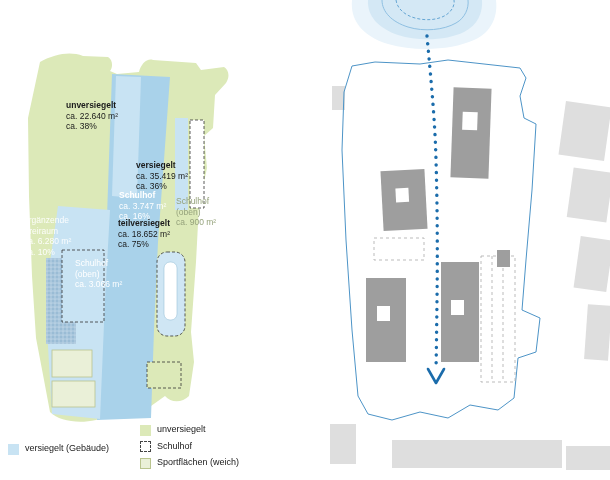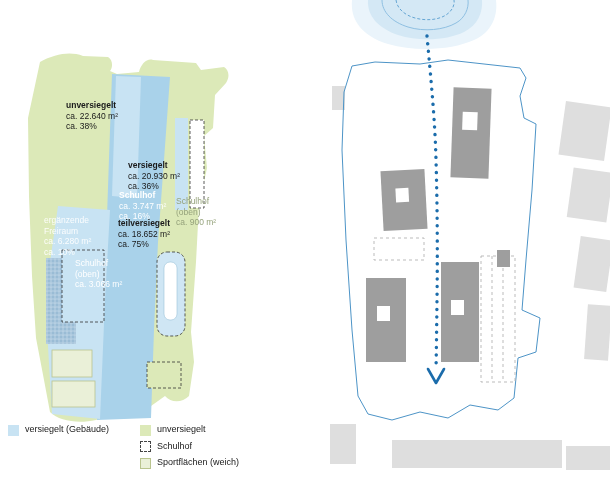--- a/index.html
+++ b/index.html
@@ -8,21 +8,21 @@
     overflow:hidden; font-family:"Liberation Sans", sans-serif; color:#1a1a1a;
   }
   .canvas > svg { position:absolute; left:0; top:0; }
   .map-label { position:absolute; font-size:8.5px; line-height:10.5px; color:#1a1a1a; }
   .map-label .bold { font-weight:bold; }
   .map-label.white { color:#ffffff; }
   .map-label.muted { color:#96a37c; }
   .map-label.faint { color:rgba(255,255,255,0.93); }
   .legend { position:absolute; left:8px; top:424px; display:flex; gap:14px; font-size:9px; line-height:11px; }
   .legend-col { display:flex; flex-direction:column; gap:5px; }
-  .legend-col.c1 { width:118px; }
+  .legend-col.c1 { width:118px;margin-top:19px; }
   .legend-item { display:flex; gap:6px; align-items:flex-start; }
   .swatch { width:11px; height:11px; flex:0 0 11px; margin-top:0.5px; box-sizing:border-box; background:#eee; }
   .swatch.dashed { border:1px dashed #444; }
   .swatch.thin { border:1px solid #b9c48e; }
   .legend-text { max-width:118px; }
 </style>
 </head>
 <body>
 
 <div class="canvas">
@@ -97,39 +97,39 @@
       <path fill="none" stroke="#1b6cab" stroke-width="2.6" stroke-linecap="round" stroke-linejoin="round" d="M428,369 L436,383 L444,369"></path>
     </g>
   </svg>
 
   <div class="map-label" style="left:66px; top:100px;">
     <div class="bold">unversiegelt</div>
     <div>ca. 22.640 m²</div>
     <div>ca. 38%</div>
   </div>
 
-  <div class="map-label" style="left:128px; top:160px;">
+  <div class="map-label" style="left:136px; top:160px;">
     <div class="bold">versiegelt</div>
-    <div>ca. 20.930 m²</div>
+    <div>ca. 35.419 m²</div>
     <div>ca. 36%</div>
   </div>
 
   <div class="map-label white" style="left:119px; top:190px;">
     <div class="bold">Schulhof</div>
     <div>ca. 3.747 m²</div>
     <div>ca. 16%</div>
   </div>
 
   <div class="map-label muted" style="left:176px; top:196px;">
     <div>Schulhof</div>
     <div>(oben)</div>
     <div>ca. 900 m²</div>
   </div>
 
-  <div class="map-label faint" style="left:44px; top:215px;">
+  <div class="map-label faint" style="left:24px; top:215px;">
     <div>ergänzende</div>
     <div>Freiraum</div>
     <div>ca. 6.280 m²</div>
     <div>ca. 10%</div>
   </div>
 
   <div class="map-label" style="left:118px; top:218px;">
     <div class="bold">teilversiegelt</div>
     <div>ca. 18.652 m²</div>
     <div>ca. 75%</div>

